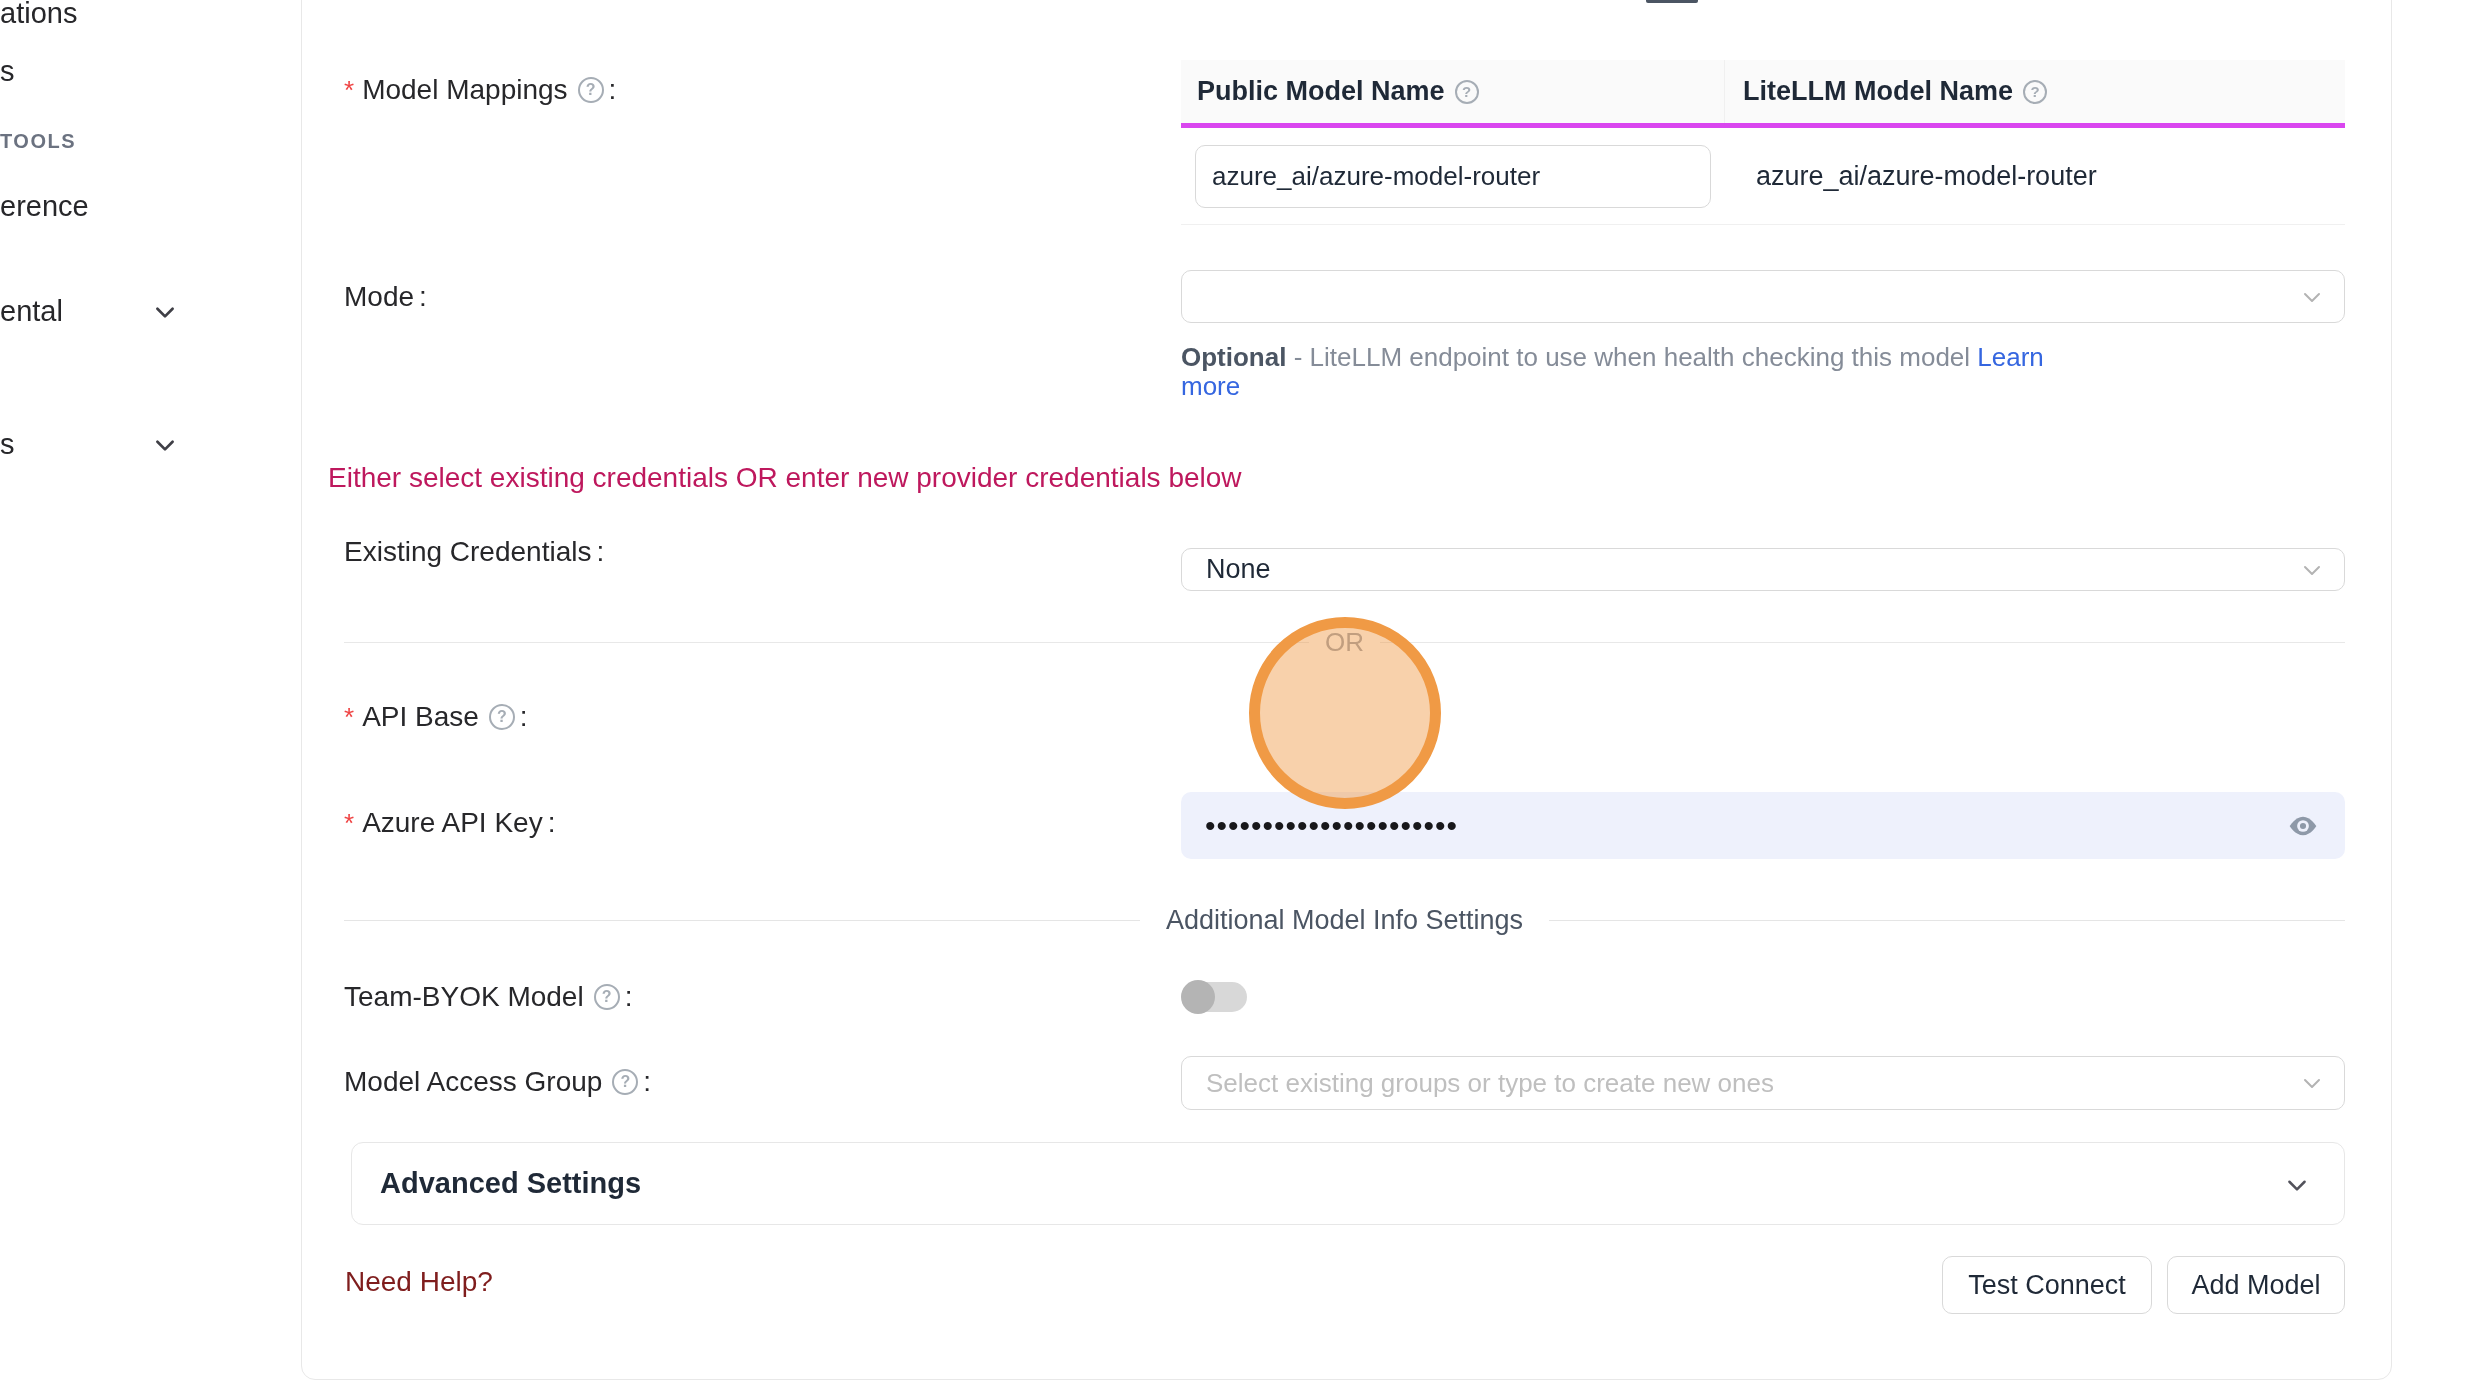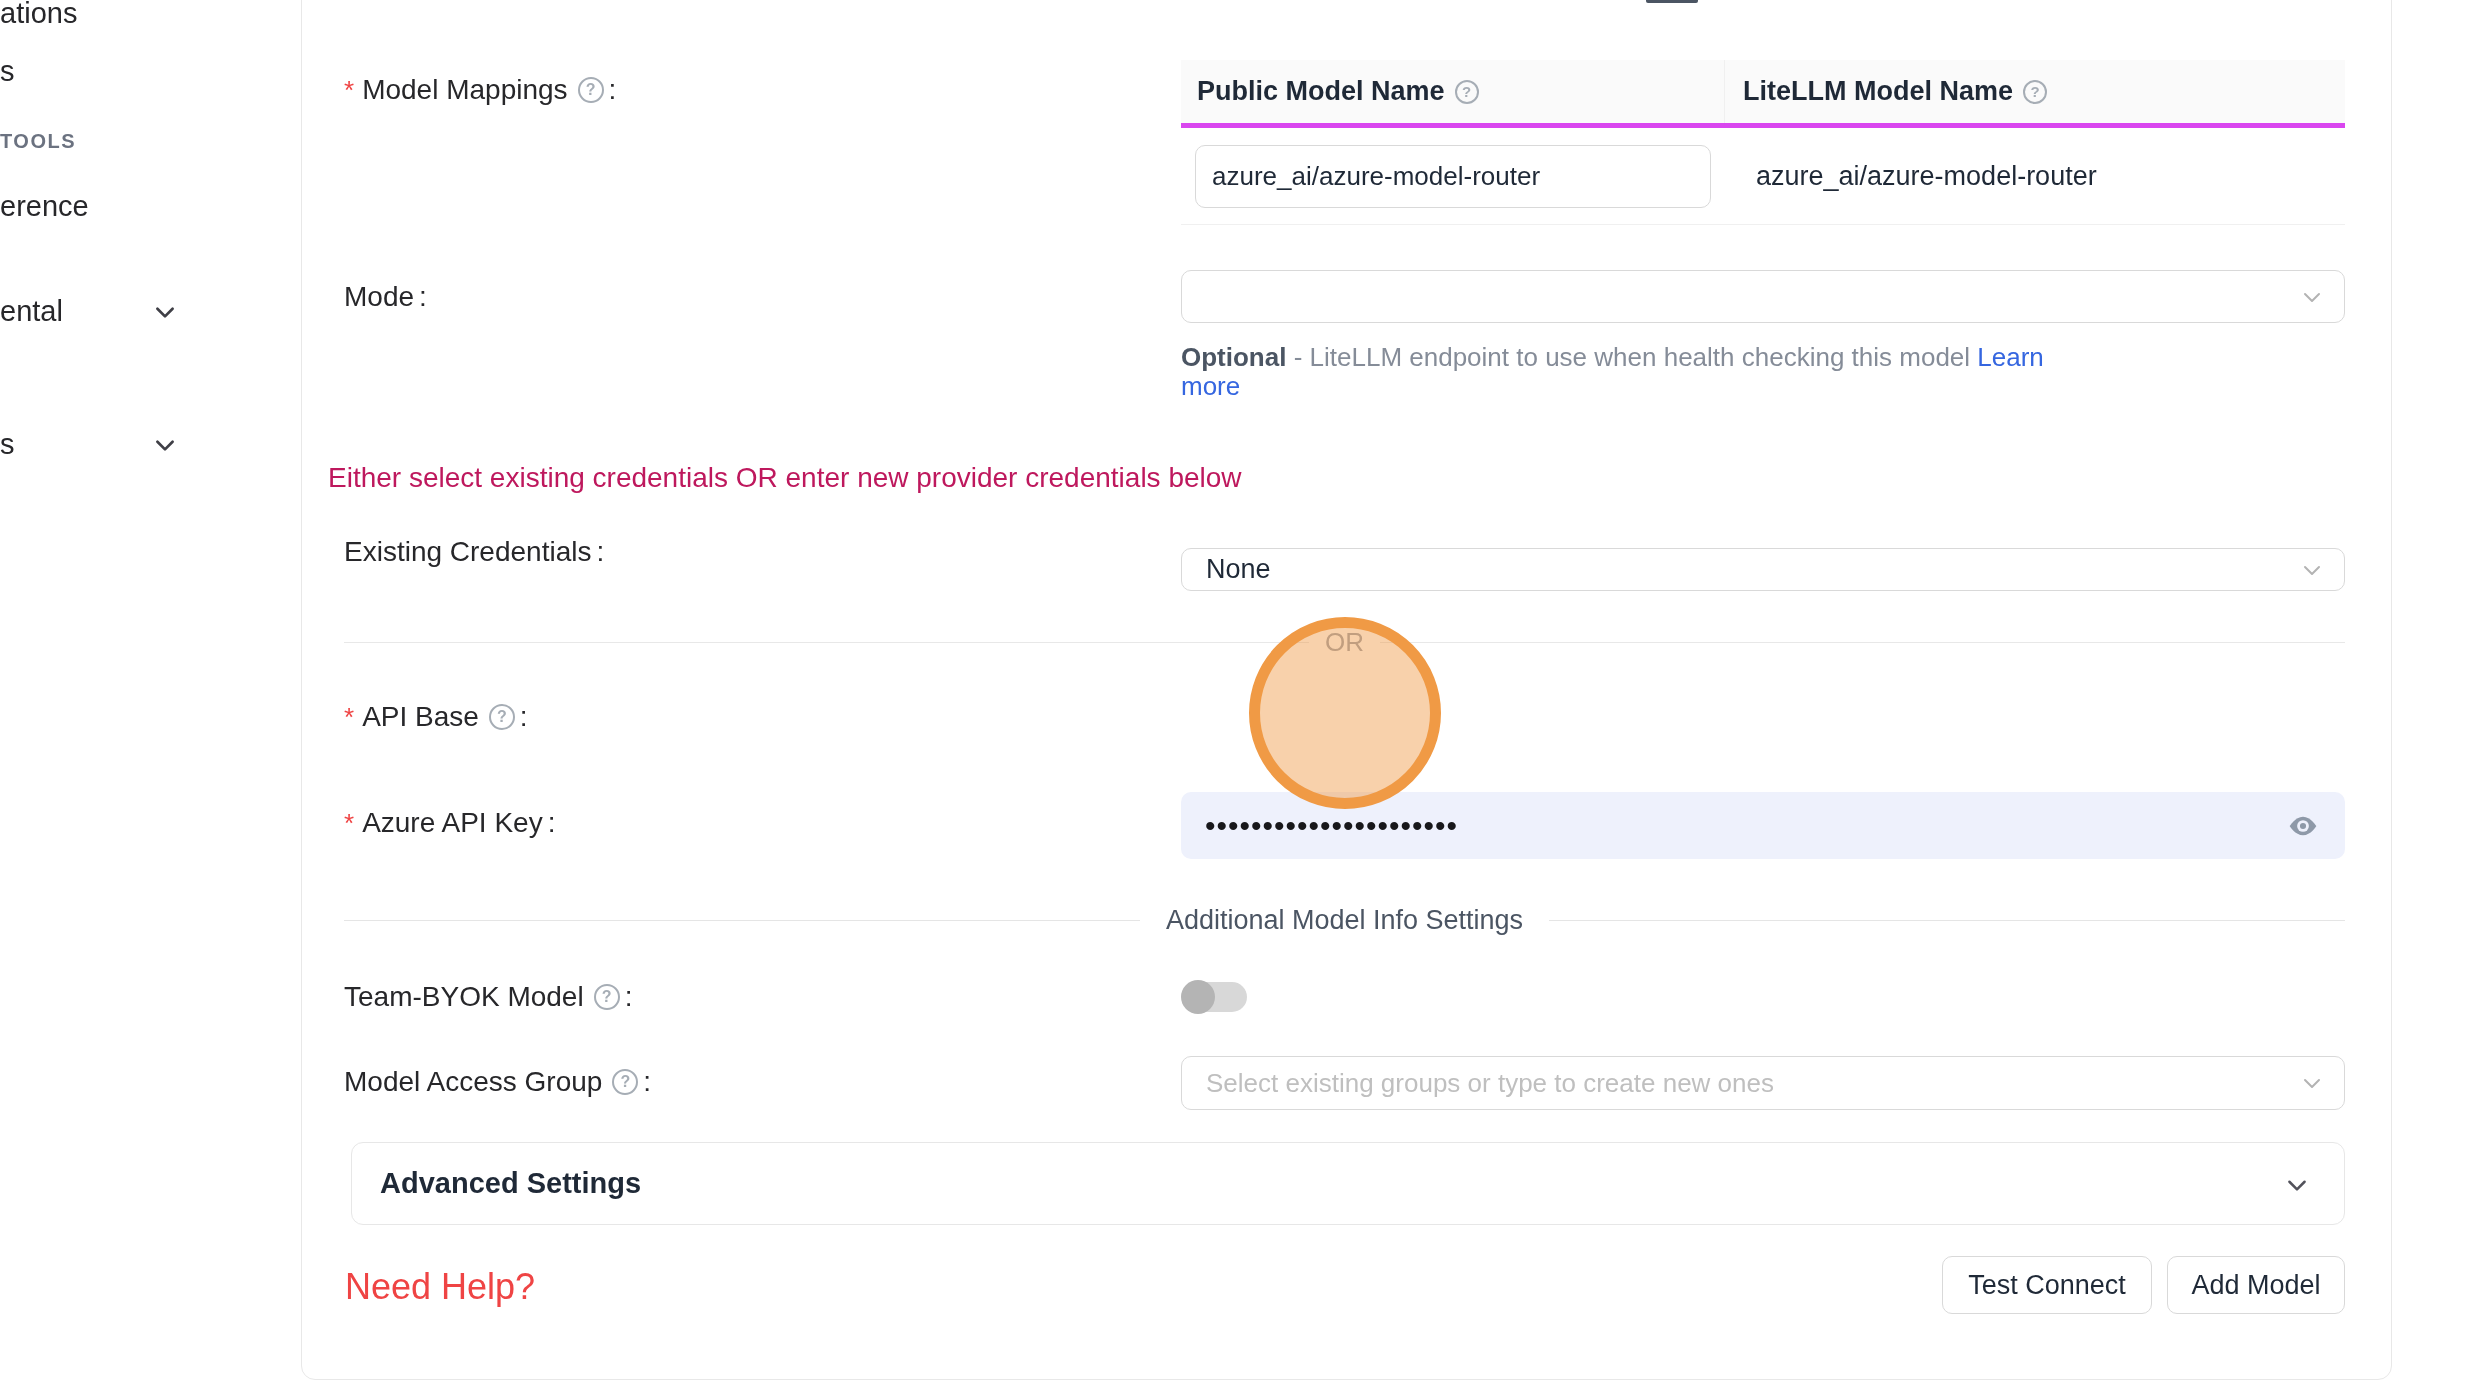--- a/index.html
+++ b/index.html
@@ -91,21 +91,21 @@
   .toggle .knob { position:absolute; left:-1px; top:-2px; width:34px; height:34px;
                   border-radius:50%; background:#b4b4b4; }
 
   
   .advanced { position:absolute; left:351px; top:1142px; width:1994px; height:83px;
               border:1px solid #e7e7e7; border-radius:12px; background:#fff;
               display:flex; align-items:center; padding:0 28px; cursor:pointer; }
   .advanced .t { font-size:29px; font-weight:700; color:#1f2937; }
   .advanced .chev { right:36px; color:#52525b; }
 
-  .need-help { position:absolute; left:345px; top:1266px; font-size:36px; color:#ef4444;
+  .need-help { position:absolute; left:345px; top:1266px; font-size:28px; color:#7f1d1d;
                text-decoration:none; cursor:pointer; }
 
   .btn { position:absolute; top:1256px; height:58px; background:#fff; border:1px solid #d9d9d9;
          border-radius:10px; display:flex; align-items:center; justify-content:center;
          font-size:27px; color:#1f2937; cursor:pointer; }
   .btn-test { left:1942px; width:210px; }
   .btn-add  { left:2167px; width:178px; }
 </style>
 </head>
 <body>

